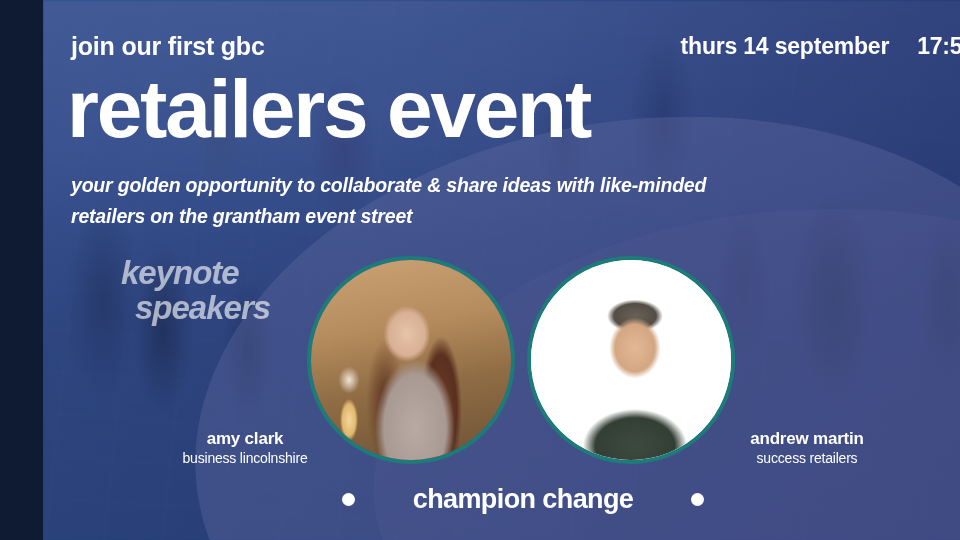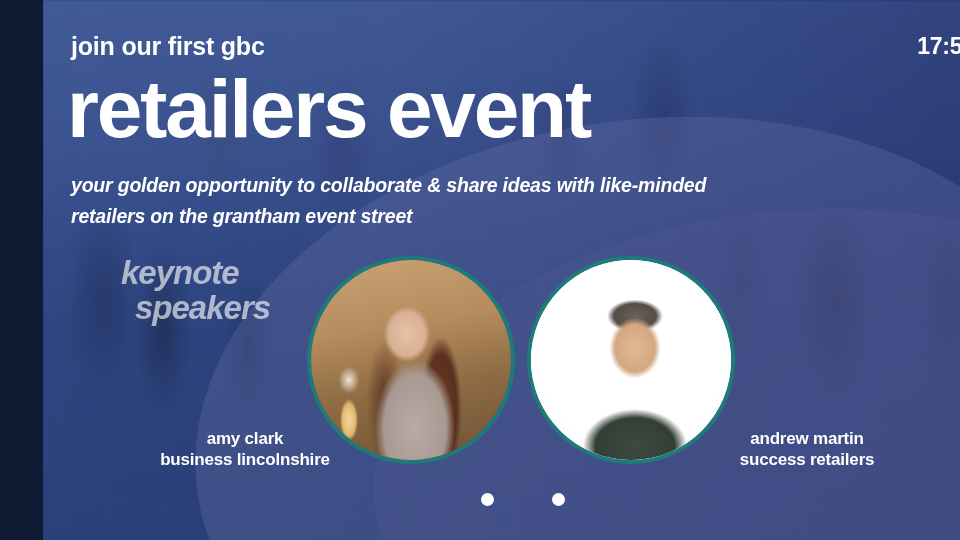--- a/index.html
+++ b/index.html
@@ -173,21 +173,21 @@
       radial-gradient(ellipse 62px 44px at 104px 186px, #3d4a3e 0%, #333f35 64%, rgba(51,63,53,0) 84%),
       radial-gradient(ellipse 20px 34px at 104px 176px, #e8e2de 0%, rgba(232,226,222,0) 80%),
       radial-gradient(circle at 50% 46%, #ffffff 0%, #ffffff 62%, #fafafa 100%);
   }
 
   
   .caption { position: absolute; text-align: center; color: #ffffff; }
   #caption-amy { left: 104px; top: 428px; width: 196px; }
   #caption-andrew { left: 664px; top: 428px; width: 200px; }
   .cap-name { font-size: 17px; font-weight: bold; letter-spacing: -.2px; line-height: 1.25; }
-  .cap-org { font-size: 17px; font-weight: bold; letter-spacing: -.2px; line-height: 1.3; }
+  .cap-org { font-size: 14px; font-weight: normal; letter-spacing: -.2px; line-height: 1.3; }
 
   
   .bottombar {
     position: absolute;
     left: 0; right: 0; bottom: 0;
     height: 82px;
     display: flex;
     align-items: center;
     justify-content: center;
     gap: 58px;
@@ -202,20 +202,21 @@
 
   <div class="bg-photo"></div>
   <div class="bg-tint"></div>
   <div class="bg-tint2"></div>
   <div class="sweep"></div>
   <div class="sweep2"></div>
 
   <div class="kicker">join our first gbc</div>
 
   <div class="datetime">
+    <span>thurs 14 september</span>
     <span>17:50</span>
   </div>
 
   <div class="headline">retailers event</div>
 
   <div class="subtitle">
     <div>your golden opportunity to collaborate &amp; share ideas with like-minded</div>
     <div>retailers on the grantham event street</div>
   </div>
 
@@ -236,16 +237,17 @@
     <div class="cap-org">business lincolnshire</div>
   </div>
 
   <div class="caption" id="caption-andrew">
     <div class="cap-name">andrew martin</div>
     <div class="cap-org">success retailers</div>
   </div>
 
   <div class="bottombar">
     <span class="dot"></span>
+    <span class="tagline">champion change</span>
     <span class="dot"></span>
   </div>
 
 </div>
 
 </body></html>

